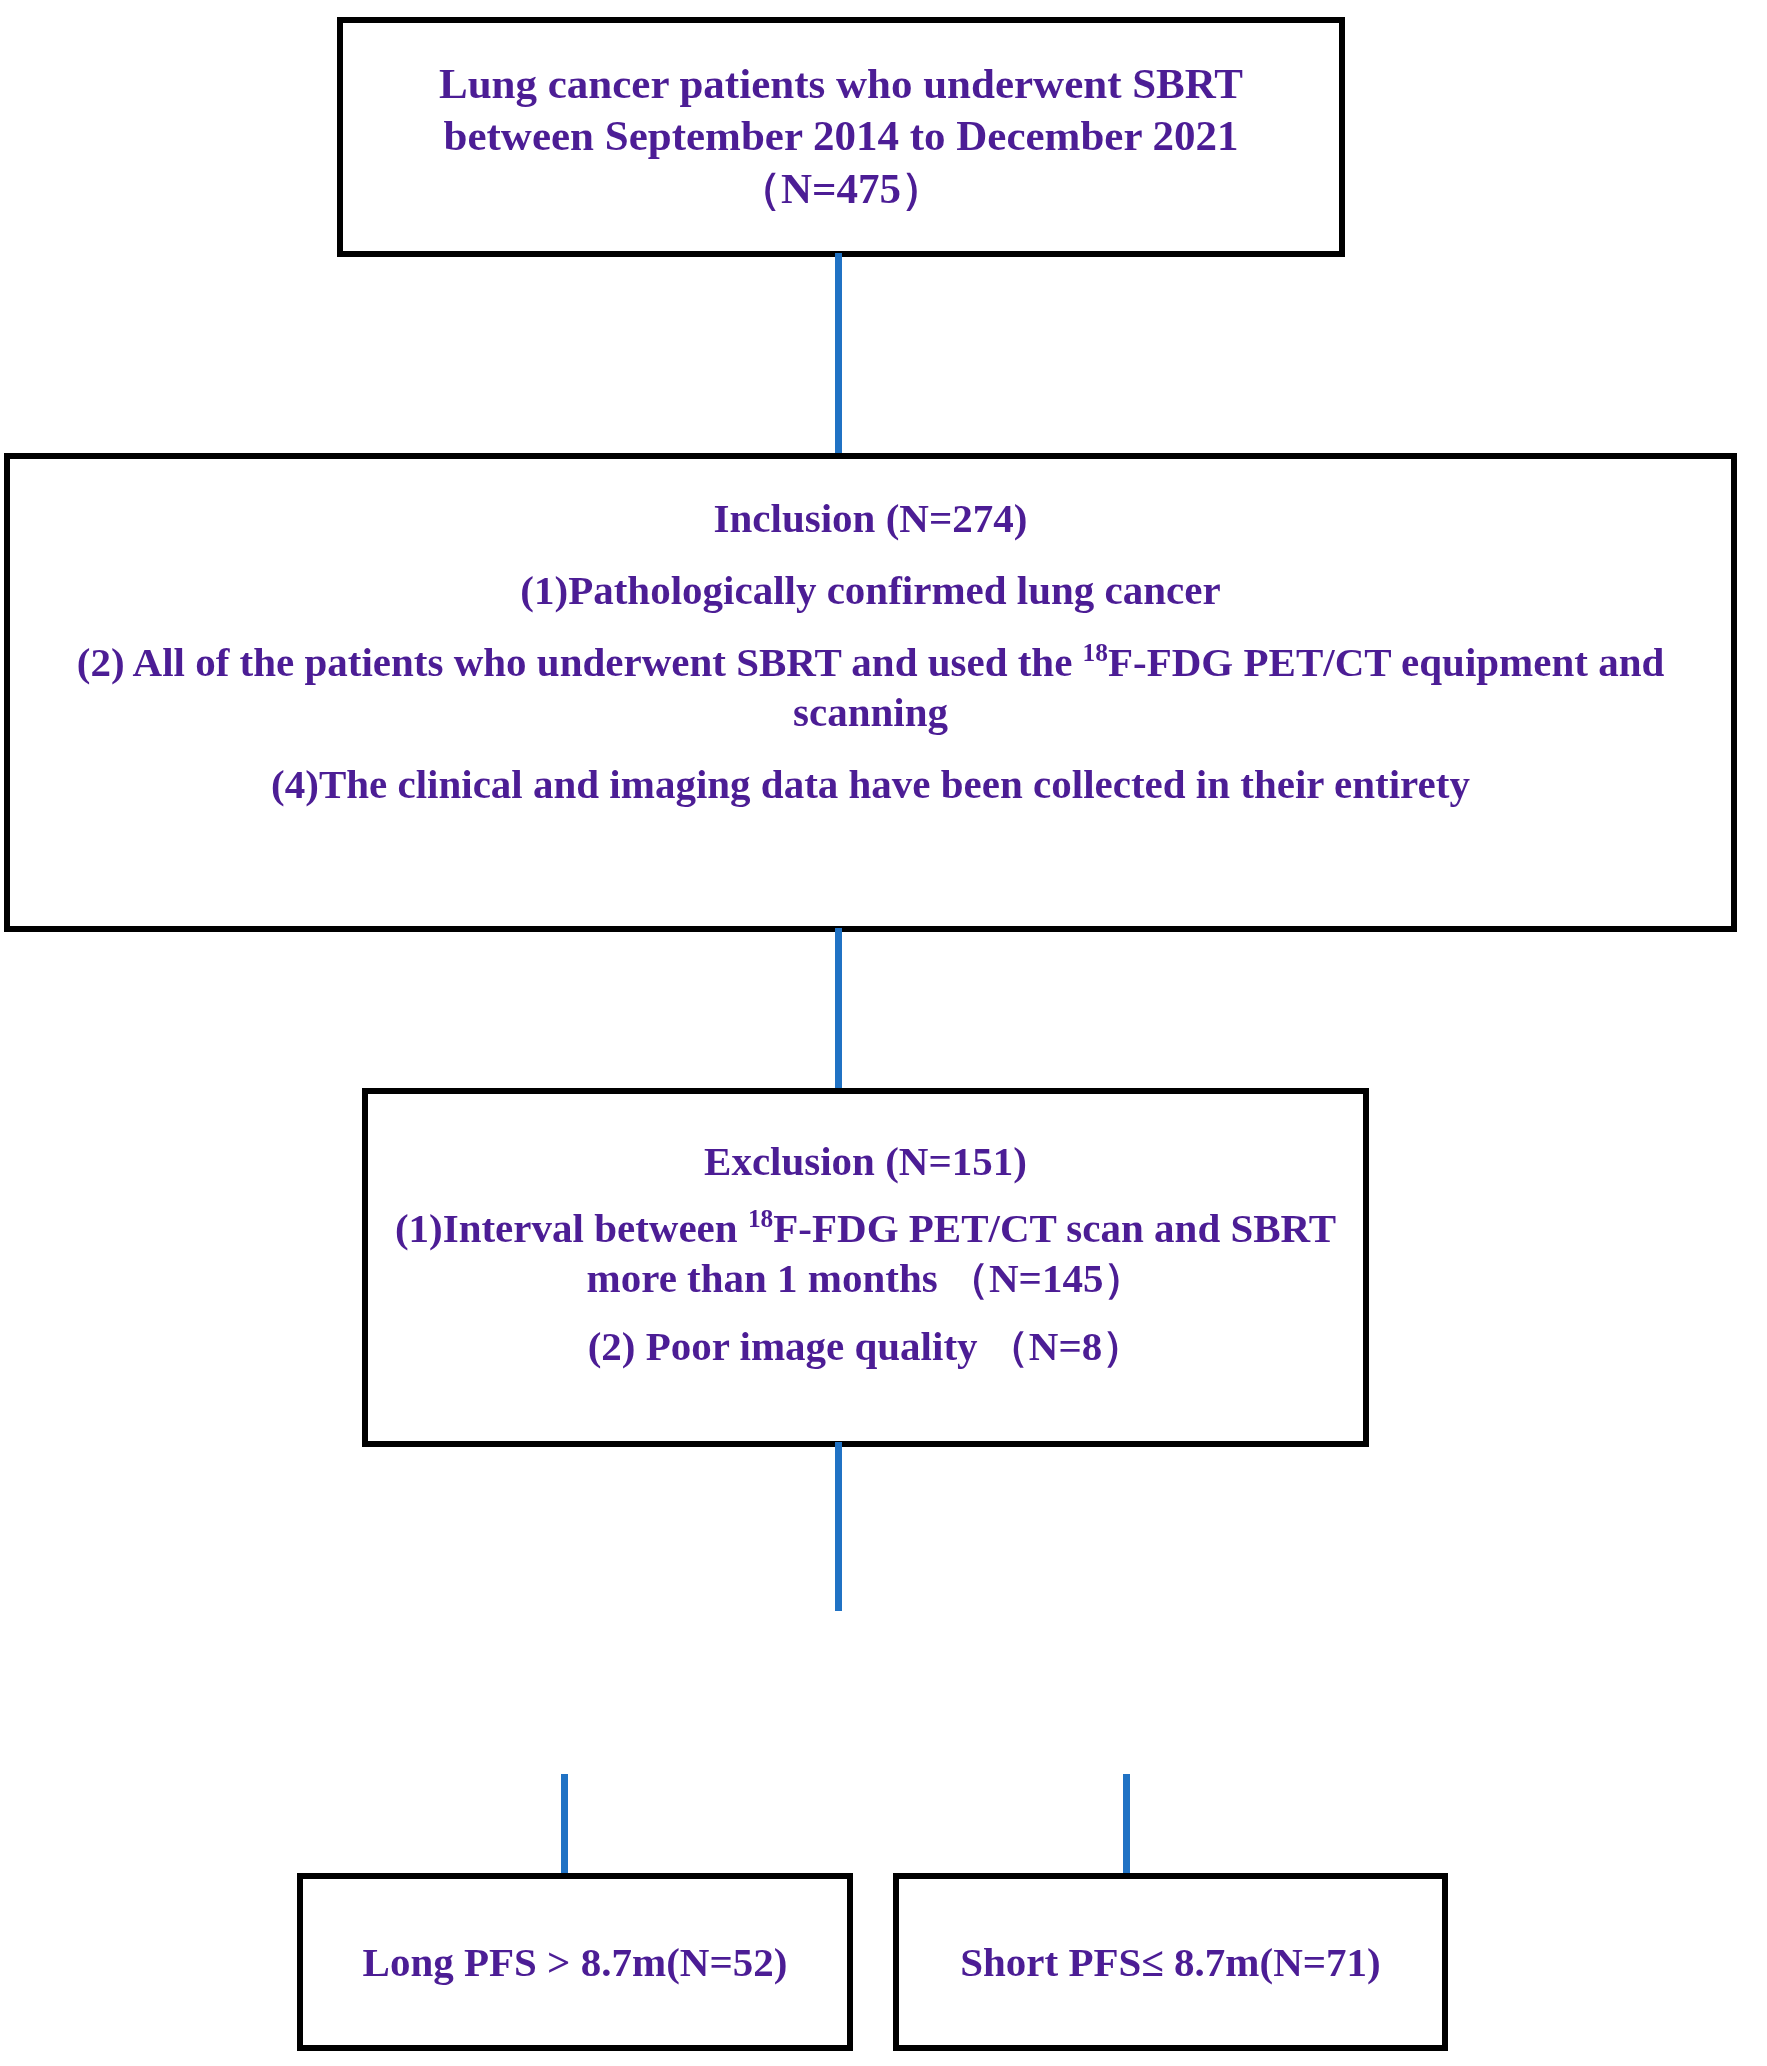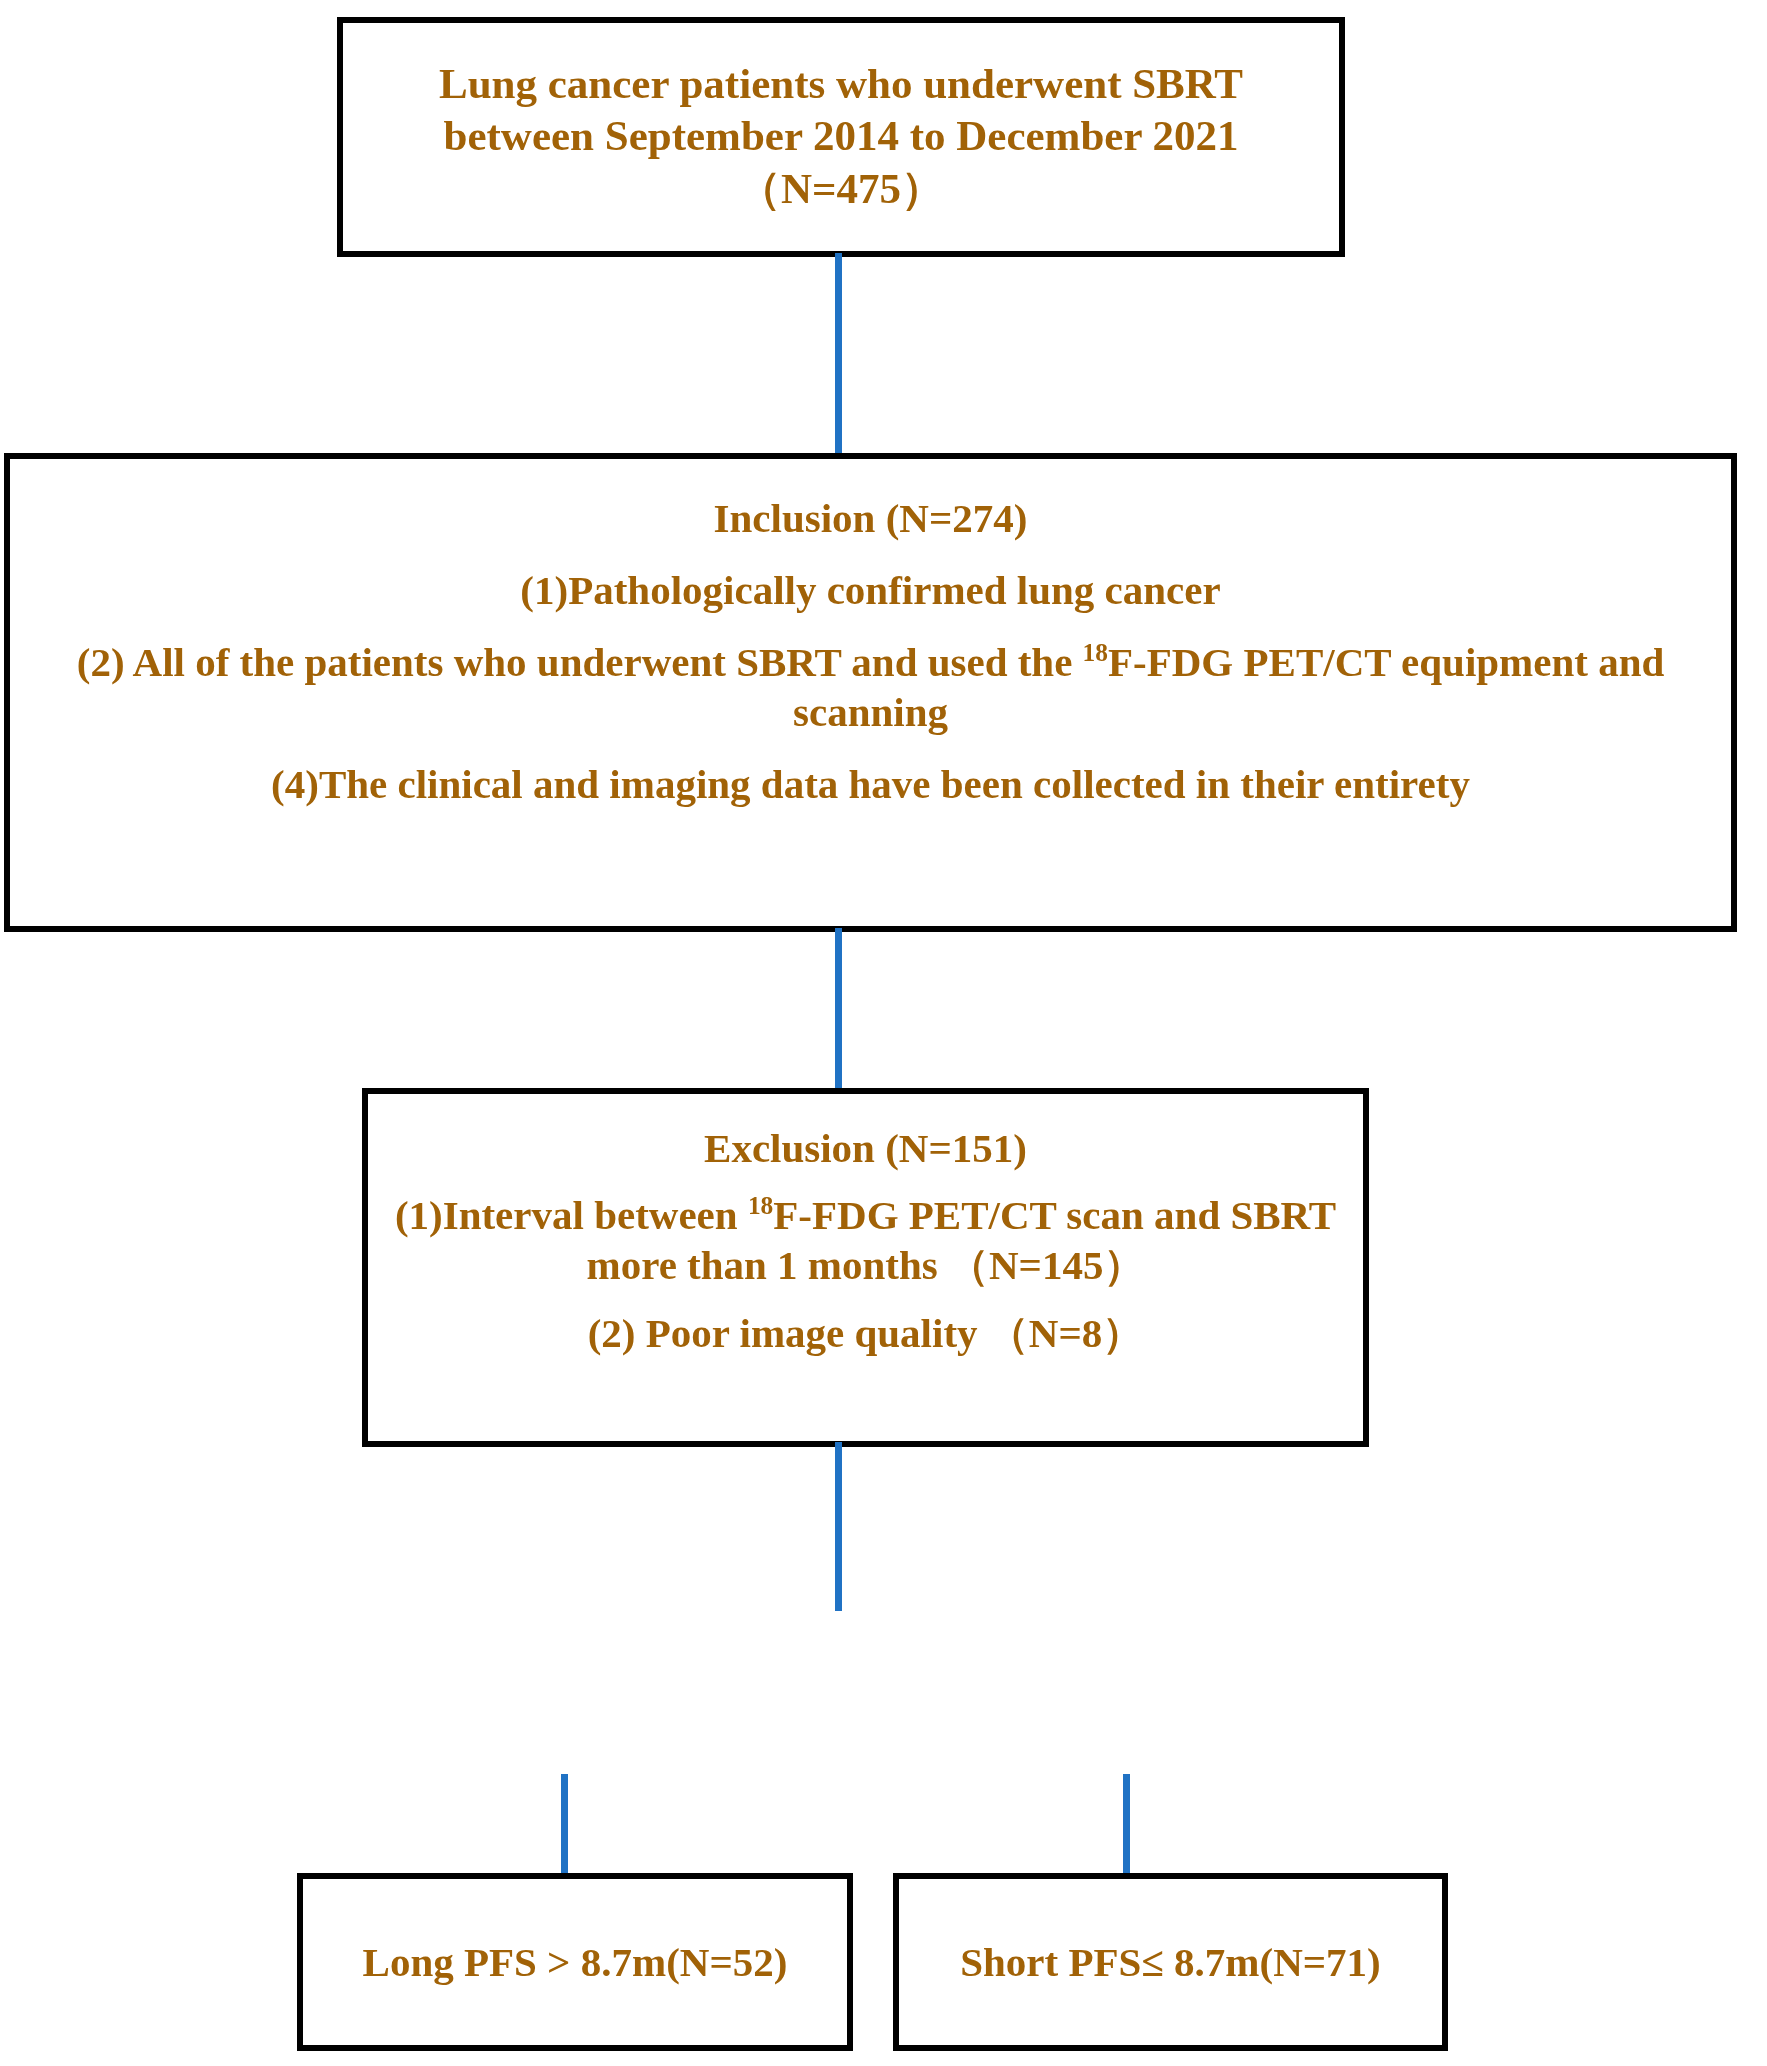--- a/index.html
+++ b/index.html
@@ -24,21 +24,21 @@
     box-sizing: border-box;
     border: 6px solid #000000;
     background: #ffffff;
     display: flex;
     flex-direction: column;
     align-items: center;
     justify-content: center;
     text-align: center;
     font-weight: bold;
     line-height: 1.22;
-    color: #a16207;
+    color: #4c1d95;
   }
   .node .line {
     display: block;
     width: 100%;
     white-space: nowrap;
   }
   .node .para {
     display: block;
     width: 100%;
   }
@@ -58,21 +58,21 @@
     left: 4px; top: 453px; width: 1733px; height: 479px;
     font-size: 41px;
     padding: 12px 14.4px;
     justify-content: flex-start;
   }
   #node-inclusion .title { margin-top: 15.5px; }
   #node-inclusion .para { margin-top: 22px; }
   #node-exclusion {
     left: 362px; top: 1088px; width: 1007px; height: 359px;
     font-size: 41px;
-    padding: 11px 12px;
+    padding: 24px 12px;
     justify-content: flex-start;
   }
   #node-exclusion .title { margin-top: 14.4px; }
   #node-exclusion .para { margin-top: 17.7px; }
   #node-eligible {
     left: 362px; top: 1607px; width: 1007px; height: 170px;
     font-size: 42px;
     padding: 0 12px;
   }
   #node-long-pfs {

